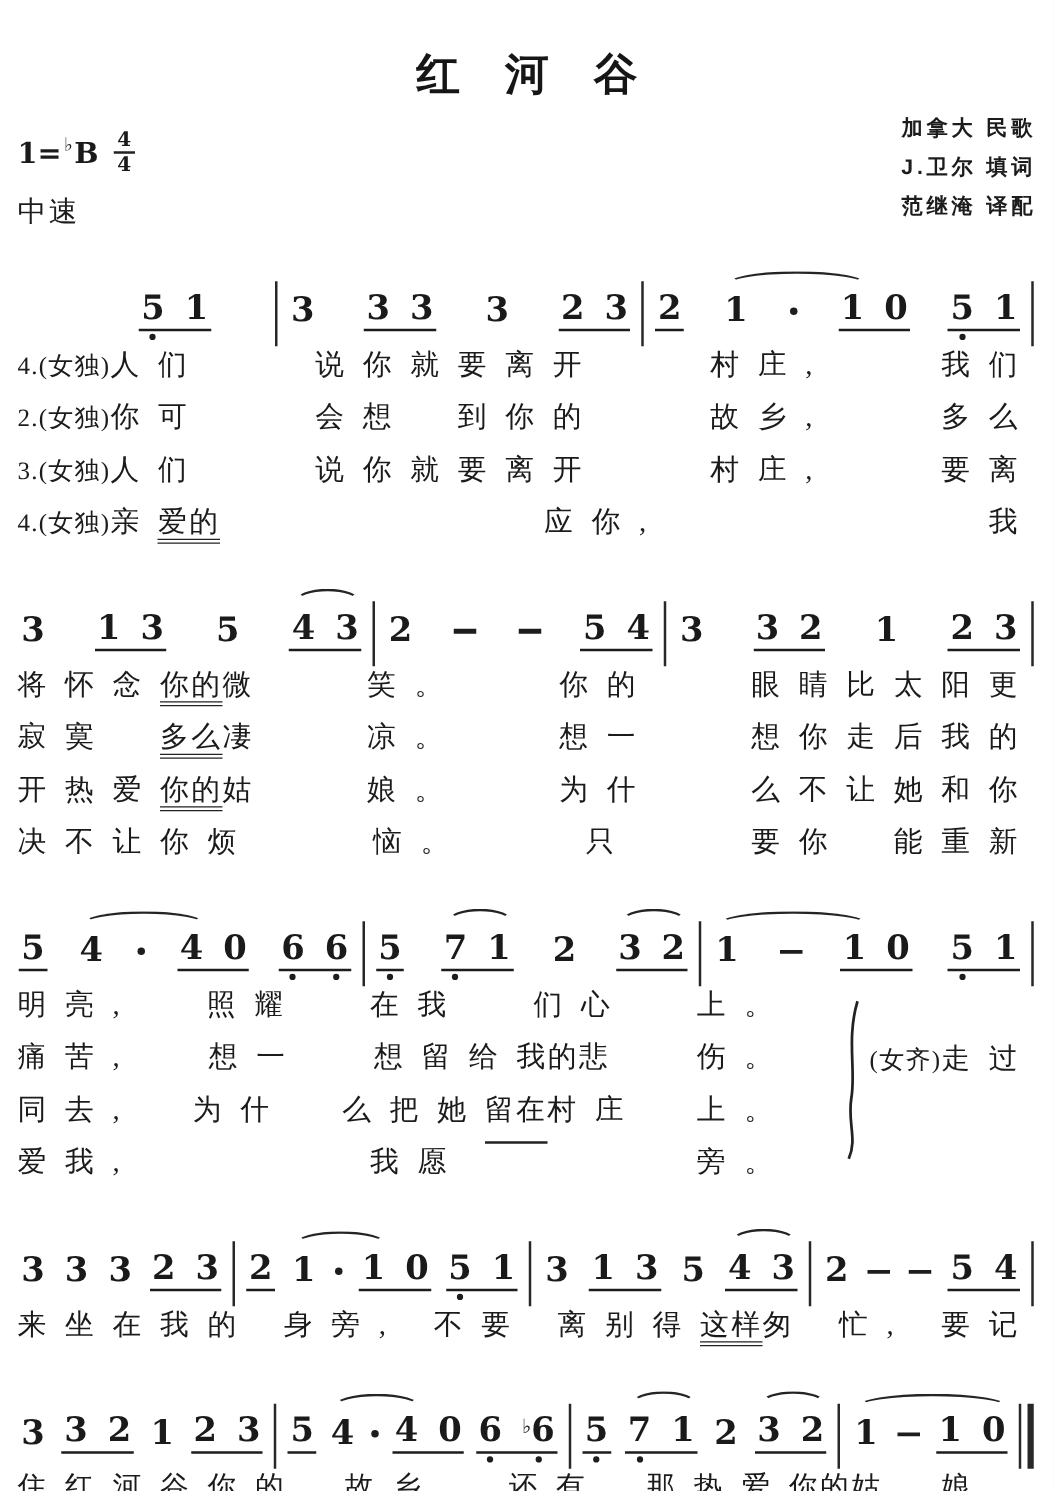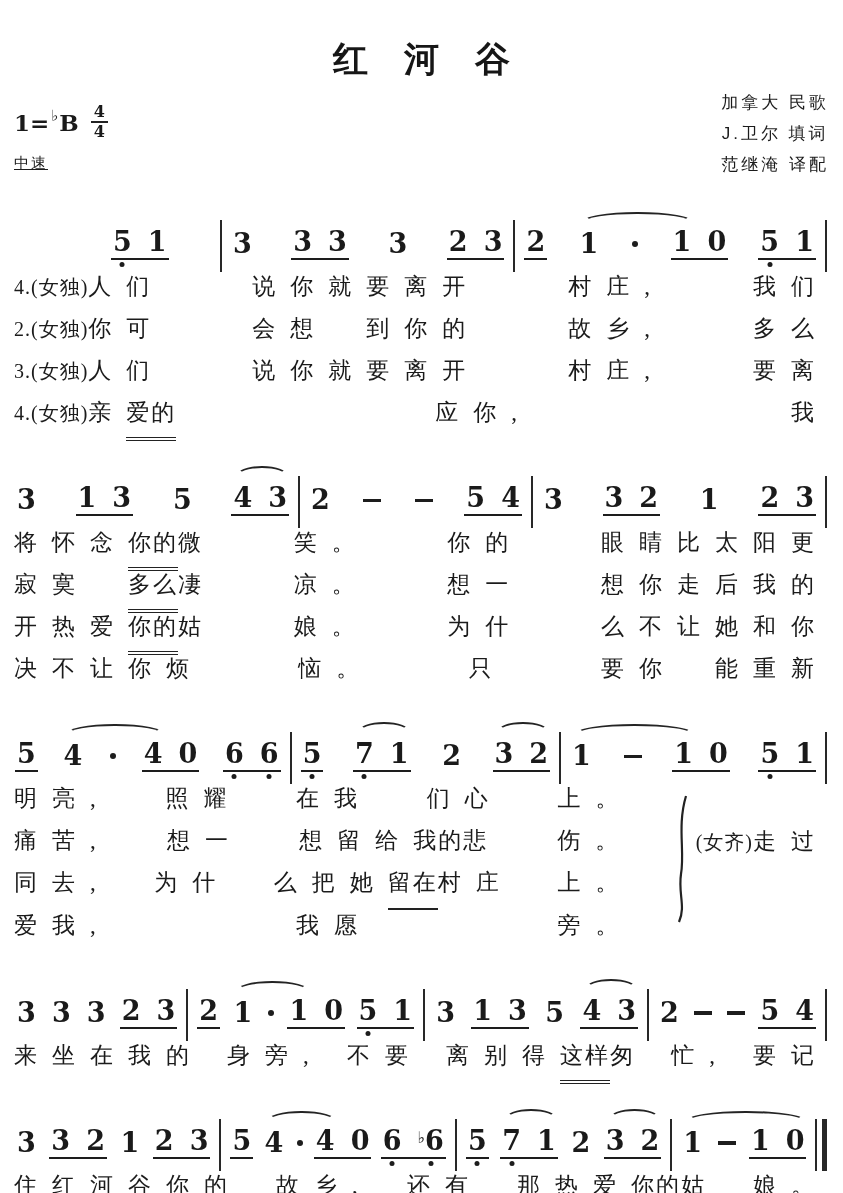--- a/index.html
+++ b/index.html
@@ -10,22 +10,22 @@
   h1.title{text-align:center;font-size:35px;font-weight:700;letter-spacing:36px;padding-left:36px;
            margin:30px 0 4px 0;color:#161616;}
   .hrow{display:flex;justify-content:space-between;align-items:flex-start;}
   .hleft{margin-top:16px;}
   .keysig{font-family:"DejaVu Serif","Liberation Serif",serif;font-weight:bold;font-size:23px;
           display:flex;align-items:center;color:#1a1a1a;}
   .flat-k{font-size:15px;position:relative;top:-6px;margin:0 1px 0 2px;font-family:"DejaVu Sans",sans-serif;}
   .frac{display:inline-flex;flex-direction:column;align-items:center;margin-left:12px;font-size:16px;line-height:1.15;}
   .frac .fb{border-top:2px solid #222;padding:0 3px;}
   .frac .ft{padding:0 3px;}
-  .tempo{font-size:15px;margin-top:12px;letter-spacing:2px;text-decoration:underline;}
-  .credits{font-size:17px;line-height:31px;letter-spacing:3px;margin-top:0;text-align:center;}
+  .tempo{font-size:23px;margin-top:12px;letter-spacing:2px;}
+  .credits{font-size:17px;line-height:31px;letter-spacing:3px;margin-top:0;text-align:right;font-weight:bold;}
   
   .system{margin-top:24px;}
   .system:first-of-type{margin-top:16px;}
   .mline{display:flex;align-items:flex-end;position:relative;padding-top:24px;}
   .mline.indent{margin-left:96px;}
   .measure{display:flex;align-items:flex-end;justify-content:space-between;padding:0 7px;}
   .measure:first-child{padding-left:1px;}
   .group{display:inline-flex;align-items:flex-end;gap:16px;padding:0 2px 3px 2px;}
   .group.beam{border-bottom:2.5px solid #1d1d1d;}
   .num{font-family:"DejaVu Serif","Liberation Serif",serif;font-weight:bold;font-size:27px;line-height:1;
@@ -39,21 +39,21 @@
   .bar.thick{width:4.5px;margin-left:3px;}
   .slur{position:absolute;height:16px;border:2px solid transparent;border-top:2.2px solid #242424;
         border-radius:50%;pointer-events:none;}
   
   .lrow{display:flex;justify-content:space-between;margin-top:11px;font-size:23px;line-height:1.35;
         font-family:"Liberation Serif","DejaVu Serif",serif;color:#1b1b1b;}
   .seg{white-space:nowrap;}
   .run{letter-spacing:15px;}
   .run.p{letter-spacing:1px;font-size:20px;}
   .run.u1{letter-spacing:2px;border-bottom:2px solid #222;padding-bottom:13px;}
-  .run.u2{letter-spacing:2px;border-bottom:4px double #222;padding-bottom:12px;}
+  .run.u2{letter-spacing:2px;border-bottom:4px double #222;padding-bottom:1px;}
   .run.g{letter-spacing:2px;}
   .b3{display:flex;justify-content:space-between;}
   .rows.narrow{width:76%;}
   .annot{display:flex;align-items:flex-start;margin-top:22px;flex:none;}
   .annot svg{margin-right:6px;}
   .annot-text{margin-top:32px;font-size:23px;white-space:nowrap;
               font-family:"Liberation Serif","DejaVu Serif",serif;}
 </style>
 </head>
 <body>

